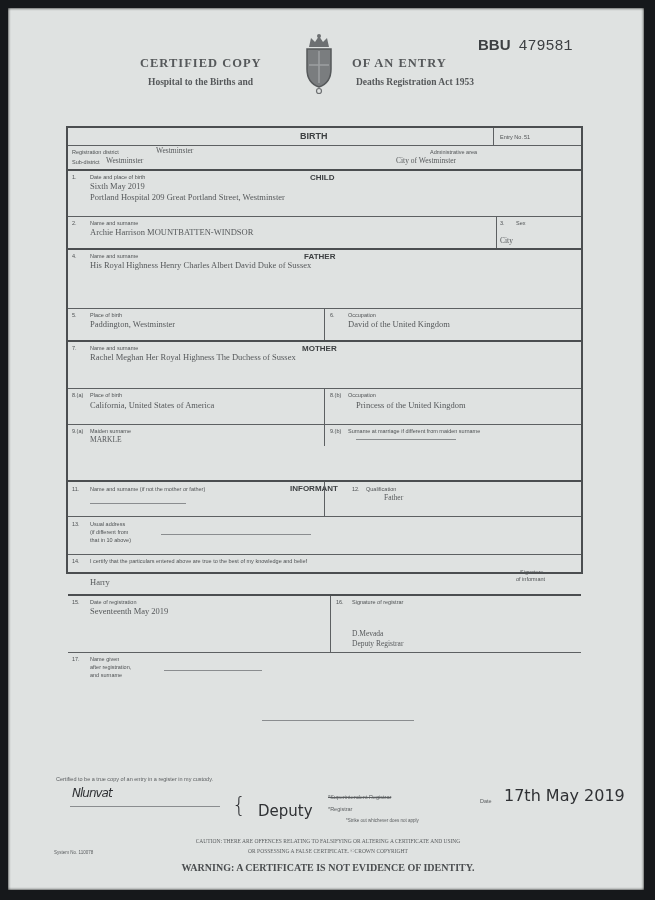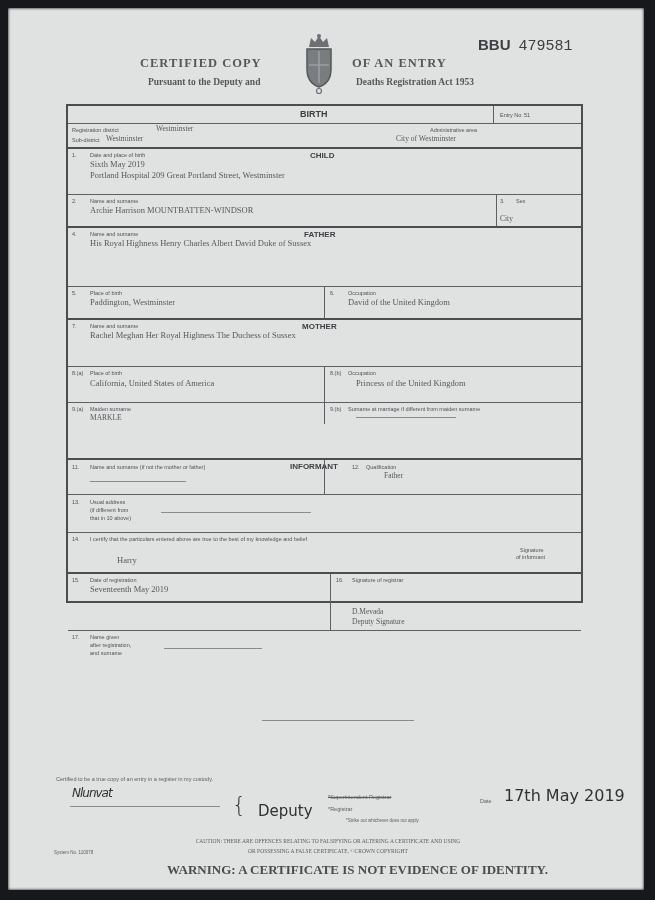--- a/index.html
+++ b/index.html
@@ -4,39 +4,39 @@
 <style>
   html,body{margin:0;padding:0;}
   body{width:655px;height:900px;background:#16181b;position:relative;overflow:hidden;font-family:"Liberation Serif",serif;color:#3a3c3e;}
   .paper{position:absolute;left:8px;top:8px;width:636px;height:882px;background:#dfe2e1;box-shadow:0 0 3px #000 inset;}
   .abs{position:absolute;}
   .hdr-big{font-size:12.5px;letter-spacing:1px;color:#55585a;font-weight:bold;}
   .hdr-sm{font-size:9.5px;color:#55585a;font-weight:bold;}
   .serial{font-family:"Liberation Mono",monospace;font-size:15px;color:#3d4043;}
   .serial b{font-family:"Liberation Sans",sans-serif;font-weight:bold;margin-right:8px;}
   .crest{position:absolute;left:299px;top:33px;width:40px;height:62px;}
-  .form{position:absolute;left:66px;top:104px;width:517px;height:499px;border:2px solid #4b4e50;box-sizing:border-box;}
+  .form{position:absolute;left:66px;top:126px;width:517px;height:448px;border:2px solid #4b4e50;box-sizing:border-box;}
   .row{position:absolute;left:0;right:0;border-top:1.5px solid #5d6062;box-sizing:border-box;}
   .row.thick{border-top:2px solid #4b4e50;}
   .vline{position:absolute;top:0;bottom:0;border-left:1.5px solid #5d6062;}
   .lbl{position:absolute;font-family:"Liberation Sans",sans-serif;font-size:5.5px;color:#4f5254;white-space:nowrap;}
   .val{position:absolute;font-size:8.5px;color:#56595b;white-space:nowrap;}
   .sec{position:absolute;font-family:"Liberation Sans",sans-serif;font-weight:bold;font-size:8px;color:#3d4042;}
   .blank{position:absolute;border-top:1px solid #8a8d8f;}
   .hand{font-family:"DejaVu Sans",sans-serif;color:#2f3134;}
   .small{font-family:"Liberation Sans",sans-serif;font-size:5.5px;color:#5a5d5f;white-space:nowrap;}
 </style>
 </head>
 <body>
 
 <div class="paper"></div>
 
 <div class="abs hdr-big" style="left:140px;top:56px;">CERTIFIED COPY</div>
 <div class="abs hdr-big" style="left:352px;top:56px;">OF AN ENTRY</div>
-<div class="abs hdr-sm" style="left:148px;top:77px;">Pursuant to the Deputy and</div>
+<div class="abs hdr-sm" style="left:148px;top:77px;">Hospital to the Births and</div>
 <div class="abs hdr-sm" style="left:356px;top:77px;">Deaths Registration Act 1953</div>
 <div class="abs serial" style="left:478px;top:36px;"><b>BBU</b><span>479581</span></div>
 
 <svg class="crest" viewBox="0 0 40 62">
   <path d="M10 14 L12 5 L16 9 L20 3 L24 9 L28 5 L30 14 Z" fill="#6d7072"></path>
   <circle cx="20" cy="3" r="2" fill="#6d7072"></circle>
   <path d="M8 16 H32 V36 Q32 50 20 54 Q8 50 8 36 Z" fill="#7a7d7f" stroke="#55585a" stroke-width="1.5"></path>
   <path d="M20 18 V50 M10 32 H30" stroke="#9da0a2" stroke-width="1.5"></path>
   <circle cx="20" cy="58" r="2.5" fill="none" stroke="#6d7072" stroke-width="1.2"></circle>
 </svg>
@@ -137,34 +137,34 @@
     <div class="lbl" style="left:4px;top:4px;">13.</div>
     <div class="lbl" style="left:22px;top:4px;">Usual address</div>
     <div class="lbl" style="left:22px;top:12px;">(if different from</div>
     <div class="lbl" style="left:22px;top:20px;">that in 10 above)</div>
     <div class="blank" style="left:93px;top:17px;width:150px;"></div>
   </div>
 
   <div class="row" style="top:426px;height:40px;">
     <div class="lbl" style="left:4px;top:3px;">14.</div>
     <div class="lbl" style="left:22px;top:3px;">I certify that the particulars entered above are true to the best of my knowledge and belief</div>
-    <div class="val" style="left:22px;top:22px;margin-left:27px;">Harry</div>
+    <div class="val" style="left:22px;top:22px;">Harry</div>
     <div class="lbl" style="left:452px;top:14px;">Signature</div>
     <div class="lbl" style="left:448px;top:21px;">of informant</div>
   </div>
 
   <div class="row thick" style="top:466px;height:58px;">
     <div class="lbl" style="left:4px;top:3px;">15.</div>
     <div class="lbl" style="left:22px;top:3px;">Date of registration</div>
     <div class="val" style="left:22px;top:10px;">Seventeenth May 2019</div>
     <div class="vline" style="left:262px;"></div>
     <div class="lbl" style="left:268px;top:3px;">16.</div>
     <div class="lbl" style="left:284px;top:3px;">Signature of registrar</div>
     <div class="val" style="left:284px;top:33px;font-size:7.5px;">D.Mevada</div>
-    <div class="val" style="left:284px;top:43px;font-size:7.5px;">Deputy Signature</div>
+    <div class="val" style="left:284px;top:43px;font-size:7.5px;">Deputy Registrar</div>
   </div>
 
   <div class="row" style="top:524px;height:44px;">
     <div class="lbl" style="left:4px;top:3px;">17.</div>
     <div class="lbl" style="left:22px;top:3px;">Name given</div>
     <div class="lbl" style="left:22px;top:11px;">after registration,</div>
     <div class="lbl" style="left:22px;top:19px;">and surname</div>
     <div class="blank" style="left:96px;top:17px;width:98px;"></div>
   </div>
 </div>
@@ -178,13 +178,13 @@
 <div class="abs hand" style="left:258px;top:802px;font-size:15px;">Deputy</div>
 <div class="abs small" style="left:328px;top:794px;text-decoration:line-through;">*Superintendent Registrar</div>
 <div class="abs small" style="left:328px;top:806px;">*Registrar</div>
 <div class="abs small" style="left:346px;top:818px;font-size:4.5px;">*Strike out whichever does not apply</div>
 <div class="abs small" style="left:480px;top:798px;">Date</div>
 <div class="abs hand" style="left:504px;top:786px;font-size:16px;">17th May 2019</div>
 
 <div class="abs small" style="left:54px;top:850px;font-size:4.5px;">System No. 110078</div>
 <div class="abs small" style="left:108px;top:838px;width:440px;text-align:center;font-family:'Liberation Serif',serif;">CAUTION: THERE ARE OFFENCES RELATING TO FALSIFYING OR ALTERING A CERTIFICATE AND USING</div>
 <div class="abs small" style="left:108px;top:848px;width:440px;text-align:center;font-family:'Liberation Serif',serif;">OR POSSESSING A FALSE CERTIFICATE. ©CROWN COPYRIGHT</div>
-<div class="abs" style="left:108px;top:862px;width:440px;text-align:right;font-size:13px;font-weight:bold;color:#4a4d4f;">WARNING: A CERTIFICATE IS NOT EVIDENCE OF IDENTITY.</div>
+<div class="abs" style="left:108px;top:862px;width:440px;text-align:center;font-size:10px;font-weight:bold;color:#4a4d4f;">WARNING: A CERTIFICATE IS NOT EVIDENCE OF IDENTITY.</div>
 
 </body></html>

